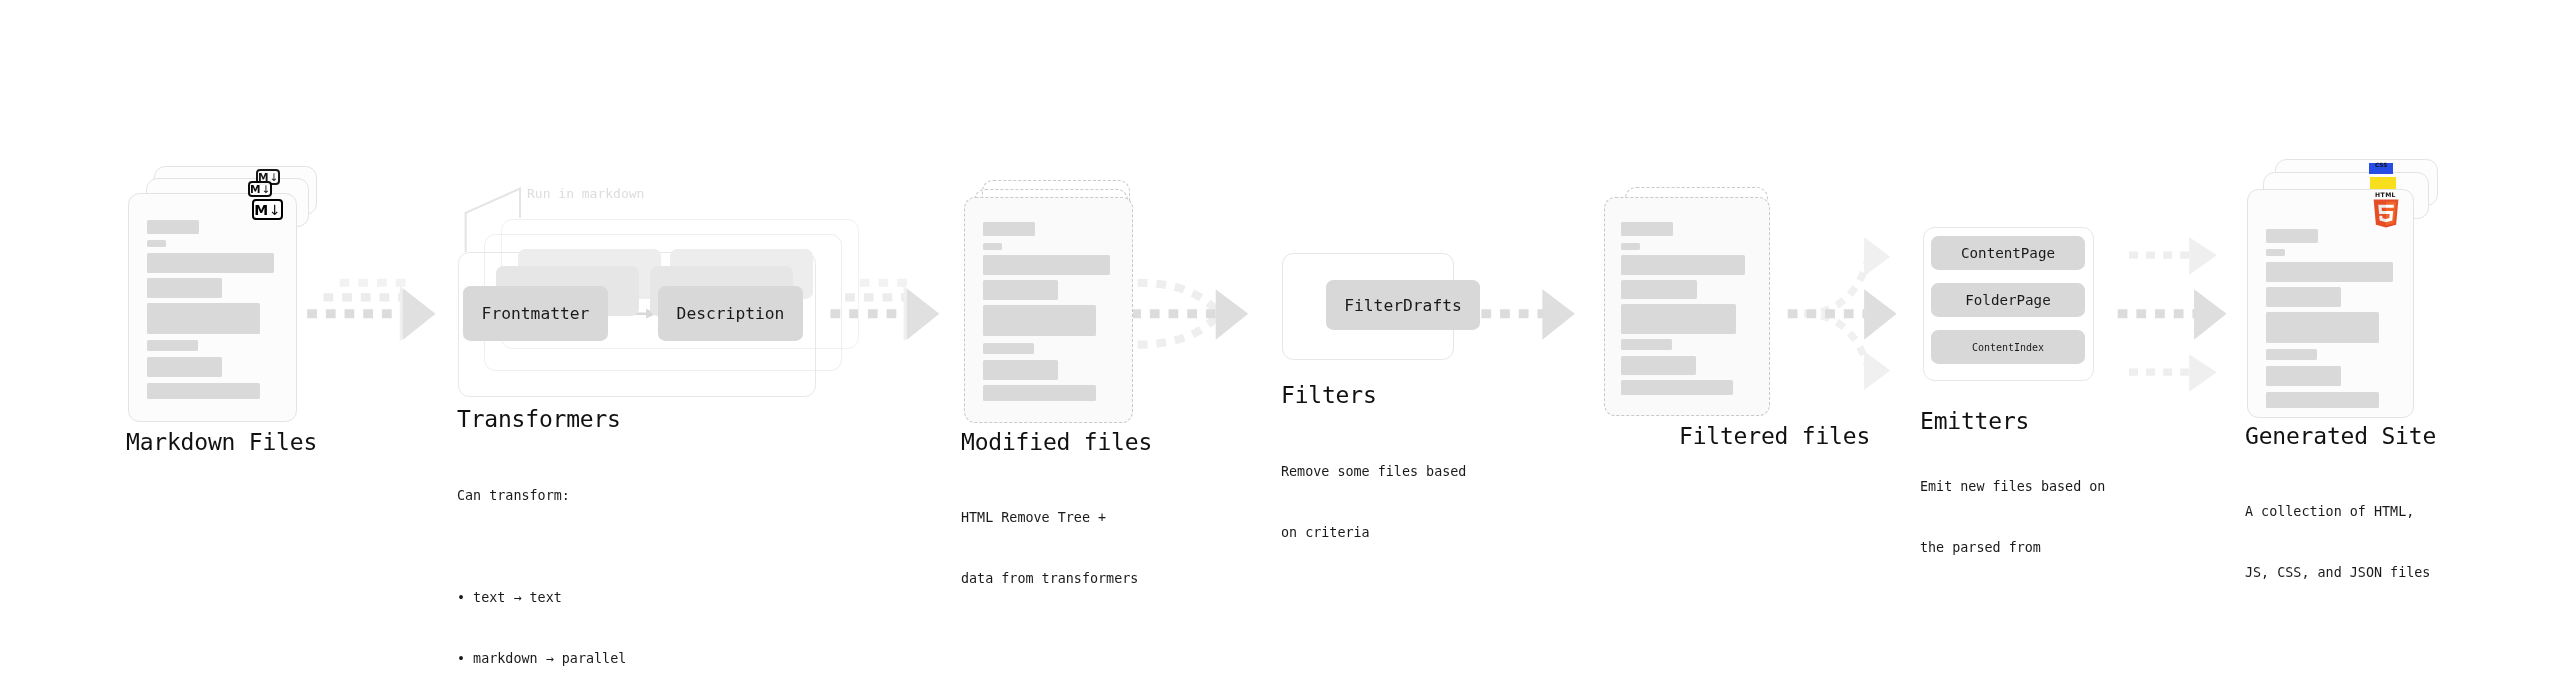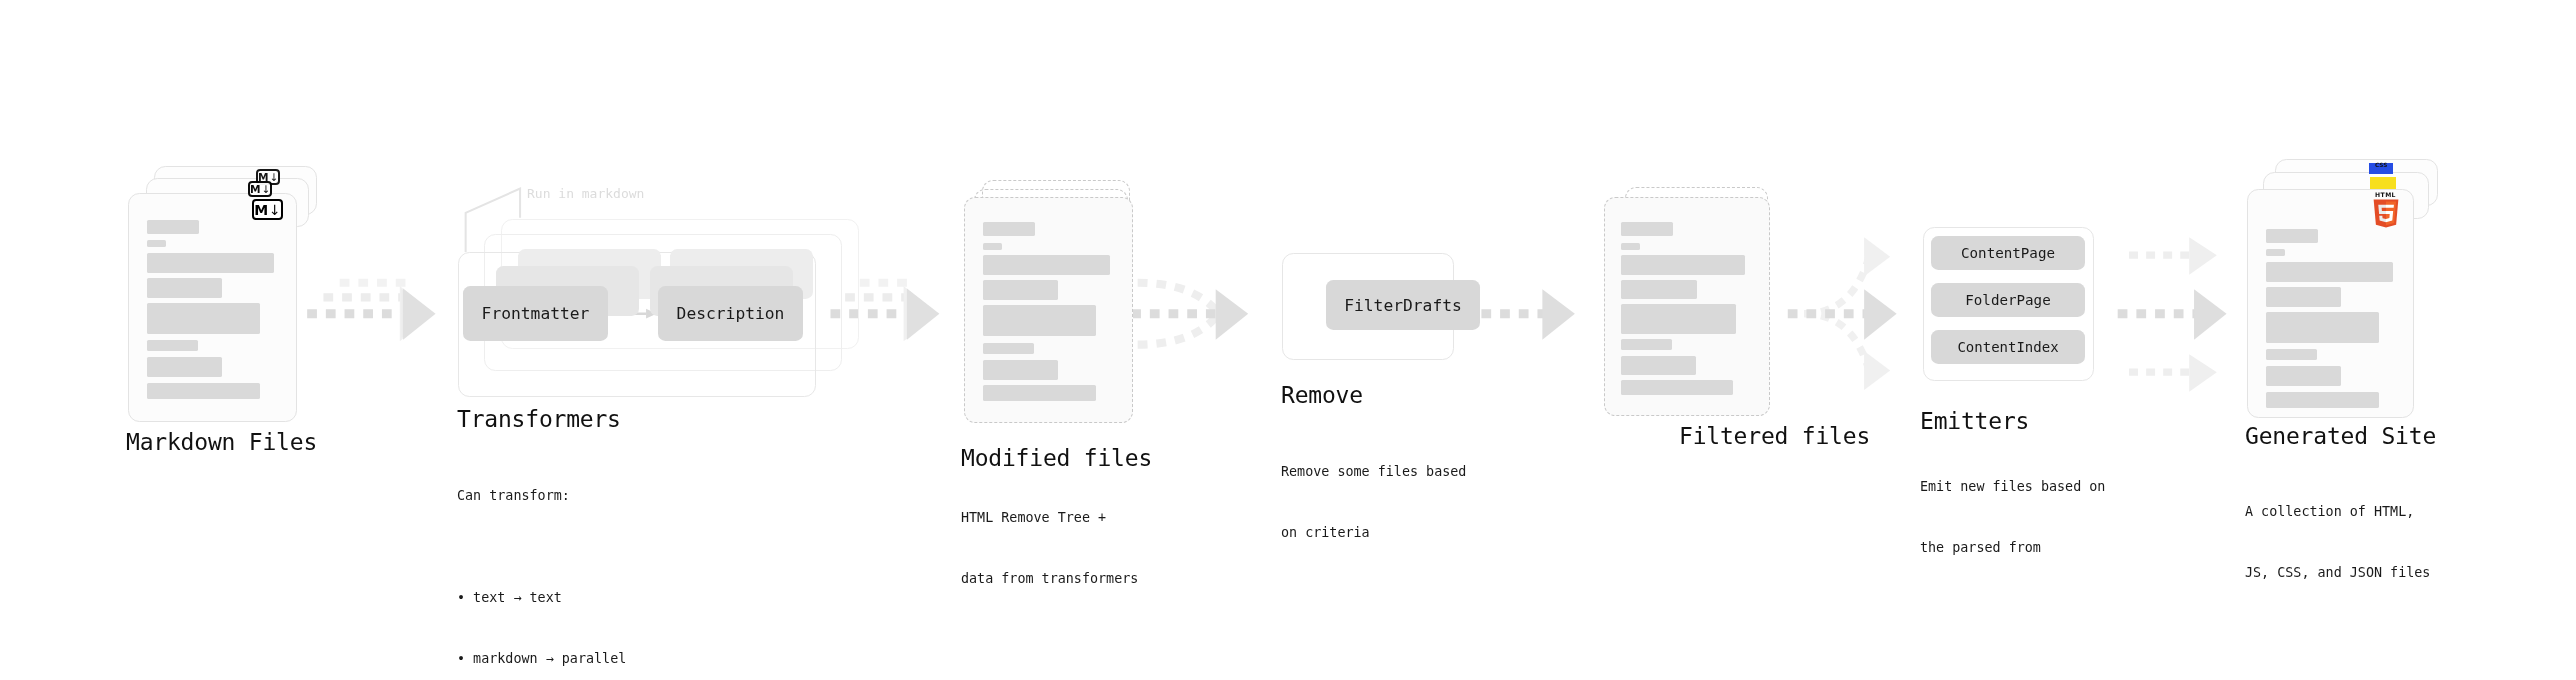--- a/index.html
+++ b/index.html
@@ -314,35 +314,35 @@
       <div class="skel" style="left:18px; top:24.4px; width:52px; height:14px;"></div>
       <div class="skel" style="left:18px; top:45px; width:18.7px; height:6.5px;"></div>
       <div class="skel" style="left:18px; top:57px; width:127px; height:19.5px;"></div>
       <div class="skel" style="left:18px; top:82px; width:75px; height:20.3px;"></div>
       <div class="skel" style="left:18px; top:107px; width:113px; height:31px;"></div>
       <div class="skel" style="left:18px; top:145px; width:51px; height:11.4px;"></div>
       <div class="skel" style="left:18px; top:162px; width:75px; height:19.5px;"></div>
       <div class="skel" style="left:18px; top:187px; width:113px; height:16.3px;"></div>
     </div>
 
-    <div class="caption-title" style="left:961px; top:429px;margin-top:16px;">Modified files</div>
+    <div class="caption-title" style="left:961px; top:429px;">Modified files</div>
 
     <div class="caption-sub" style="left:961px; top:467px;">
       <div>HTML Remove Tree +</div>
       <div>data from transformers</div>
     </div>
   </div>
 
   <div class="node">
 
     <div class="groupbox" style="left:1282px; top:253px; width:172px; height:107px;"></div>
 
     <div class="pill" style="left:1291px; top:280px; width:154px; height:50px; font-size:16.3px;margin-left:35px;">FilterDrafts</div>
 
-    <div class="caption-title" style="left:1281px; top:382px;">Remove</div>
+    <div class="caption-title" style="left:1281px; top:382px;">Filters</div>
 
     <div class="caption-sub" style="left:1281px; top:421px;">
       <div>Remove some files based</div>
       <div>on criteria</div>
     </div>
   </div>
 
   <div class="node">
 
     <div class="doccard dashed" style="left:1625px; top:187px; width:143px; height:46px; background:transparent;"></div>
@@ -360,21 +360,21 @@
 
     <div class="caption-title" style="left:1679px; top:423px;">Filtered files</div>
   </div>
 
   <div class="node">
 
     <div class="groupbox" style="left:1923px; top:227px; width:171px; height:154px;"></div>
 
     <div class="pill" style="left:1931px; top:236px; width:154px; height:34px; font-size:14.2px;">ContentPage</div>
     <div class="pill" style="left:1931px; top:283px; width:154px; height:34px; font-size:14.2px;">FolderPage</div>
-    <div class="pill" style="left:1931px; top:330px; width:154px; height:34px; font-size:14px;">ContentIndex</div>
+    <div class="pill" style="left:1931px; top:330px; width:154px; height:34px; font-size:10px;">ContentIndex</div>
 
     <div class="caption-title" style="left:1920px; top:408px;">Emitters</div>
 
     <div class="caption-sub" style="left:1920px; top:436px;">
       <div>Emit new files based on</div>
       <div>the parsed from</div>
     </div>
   </div>
 
   <div class="node">

